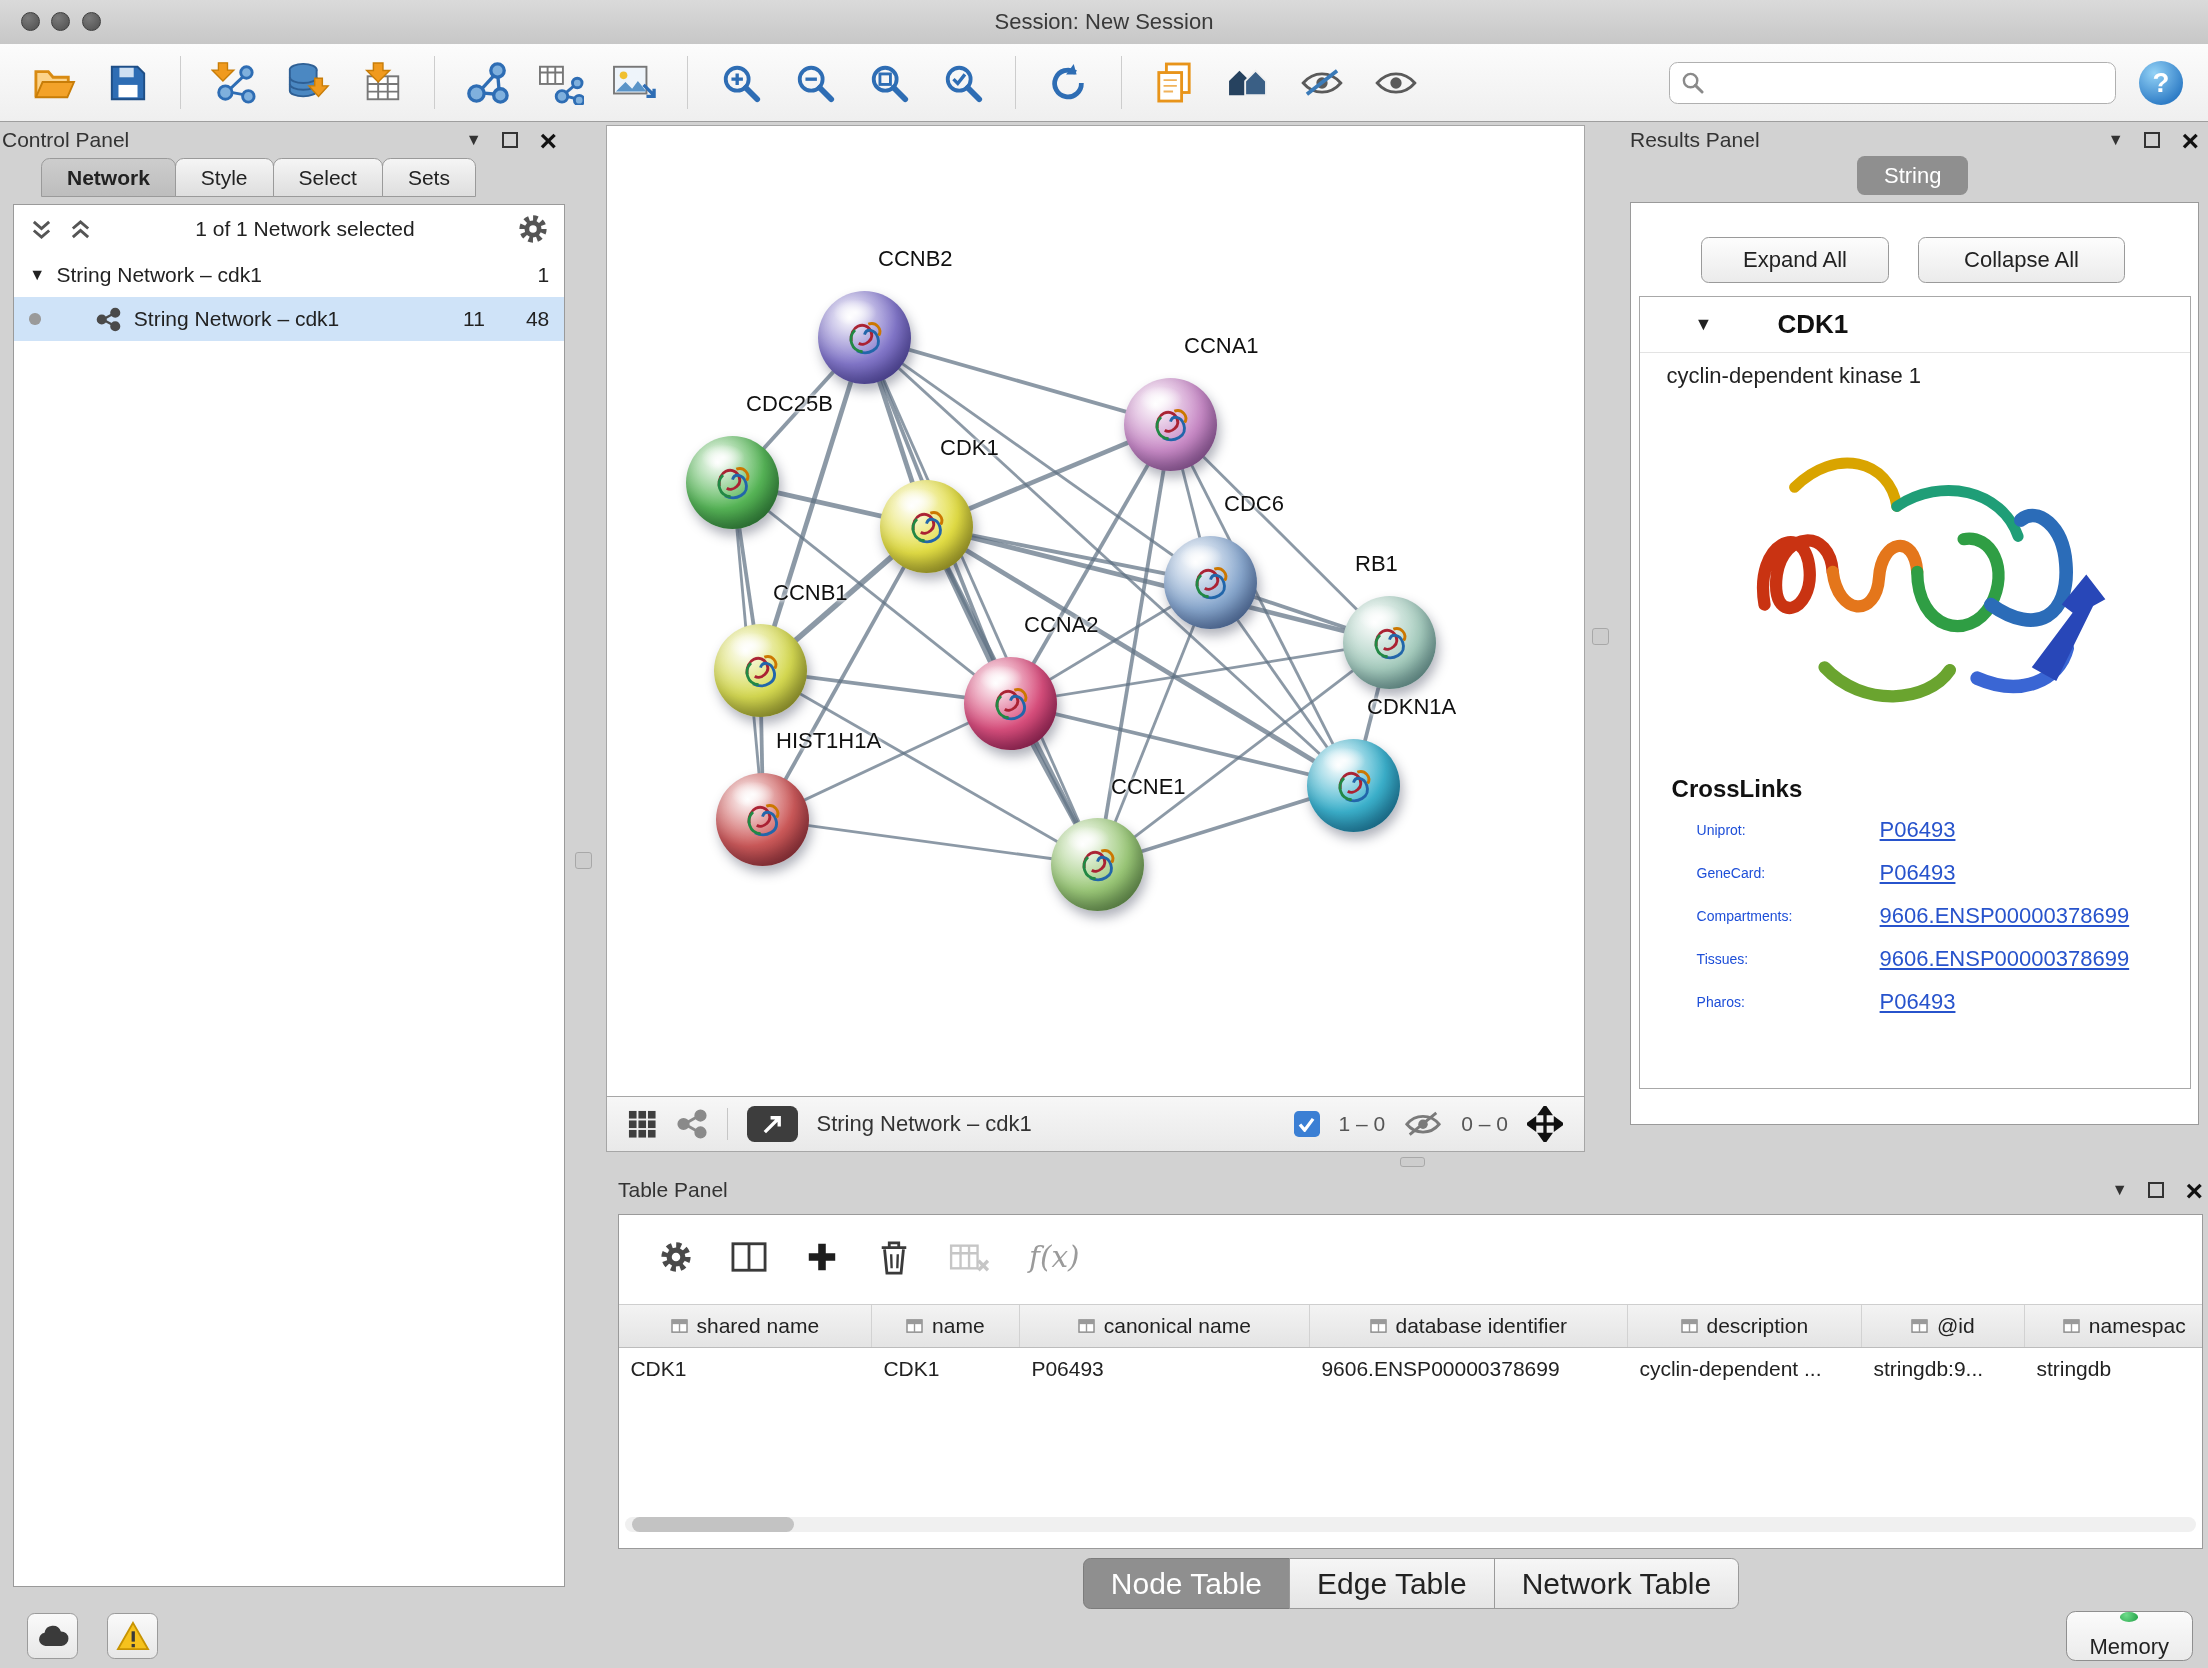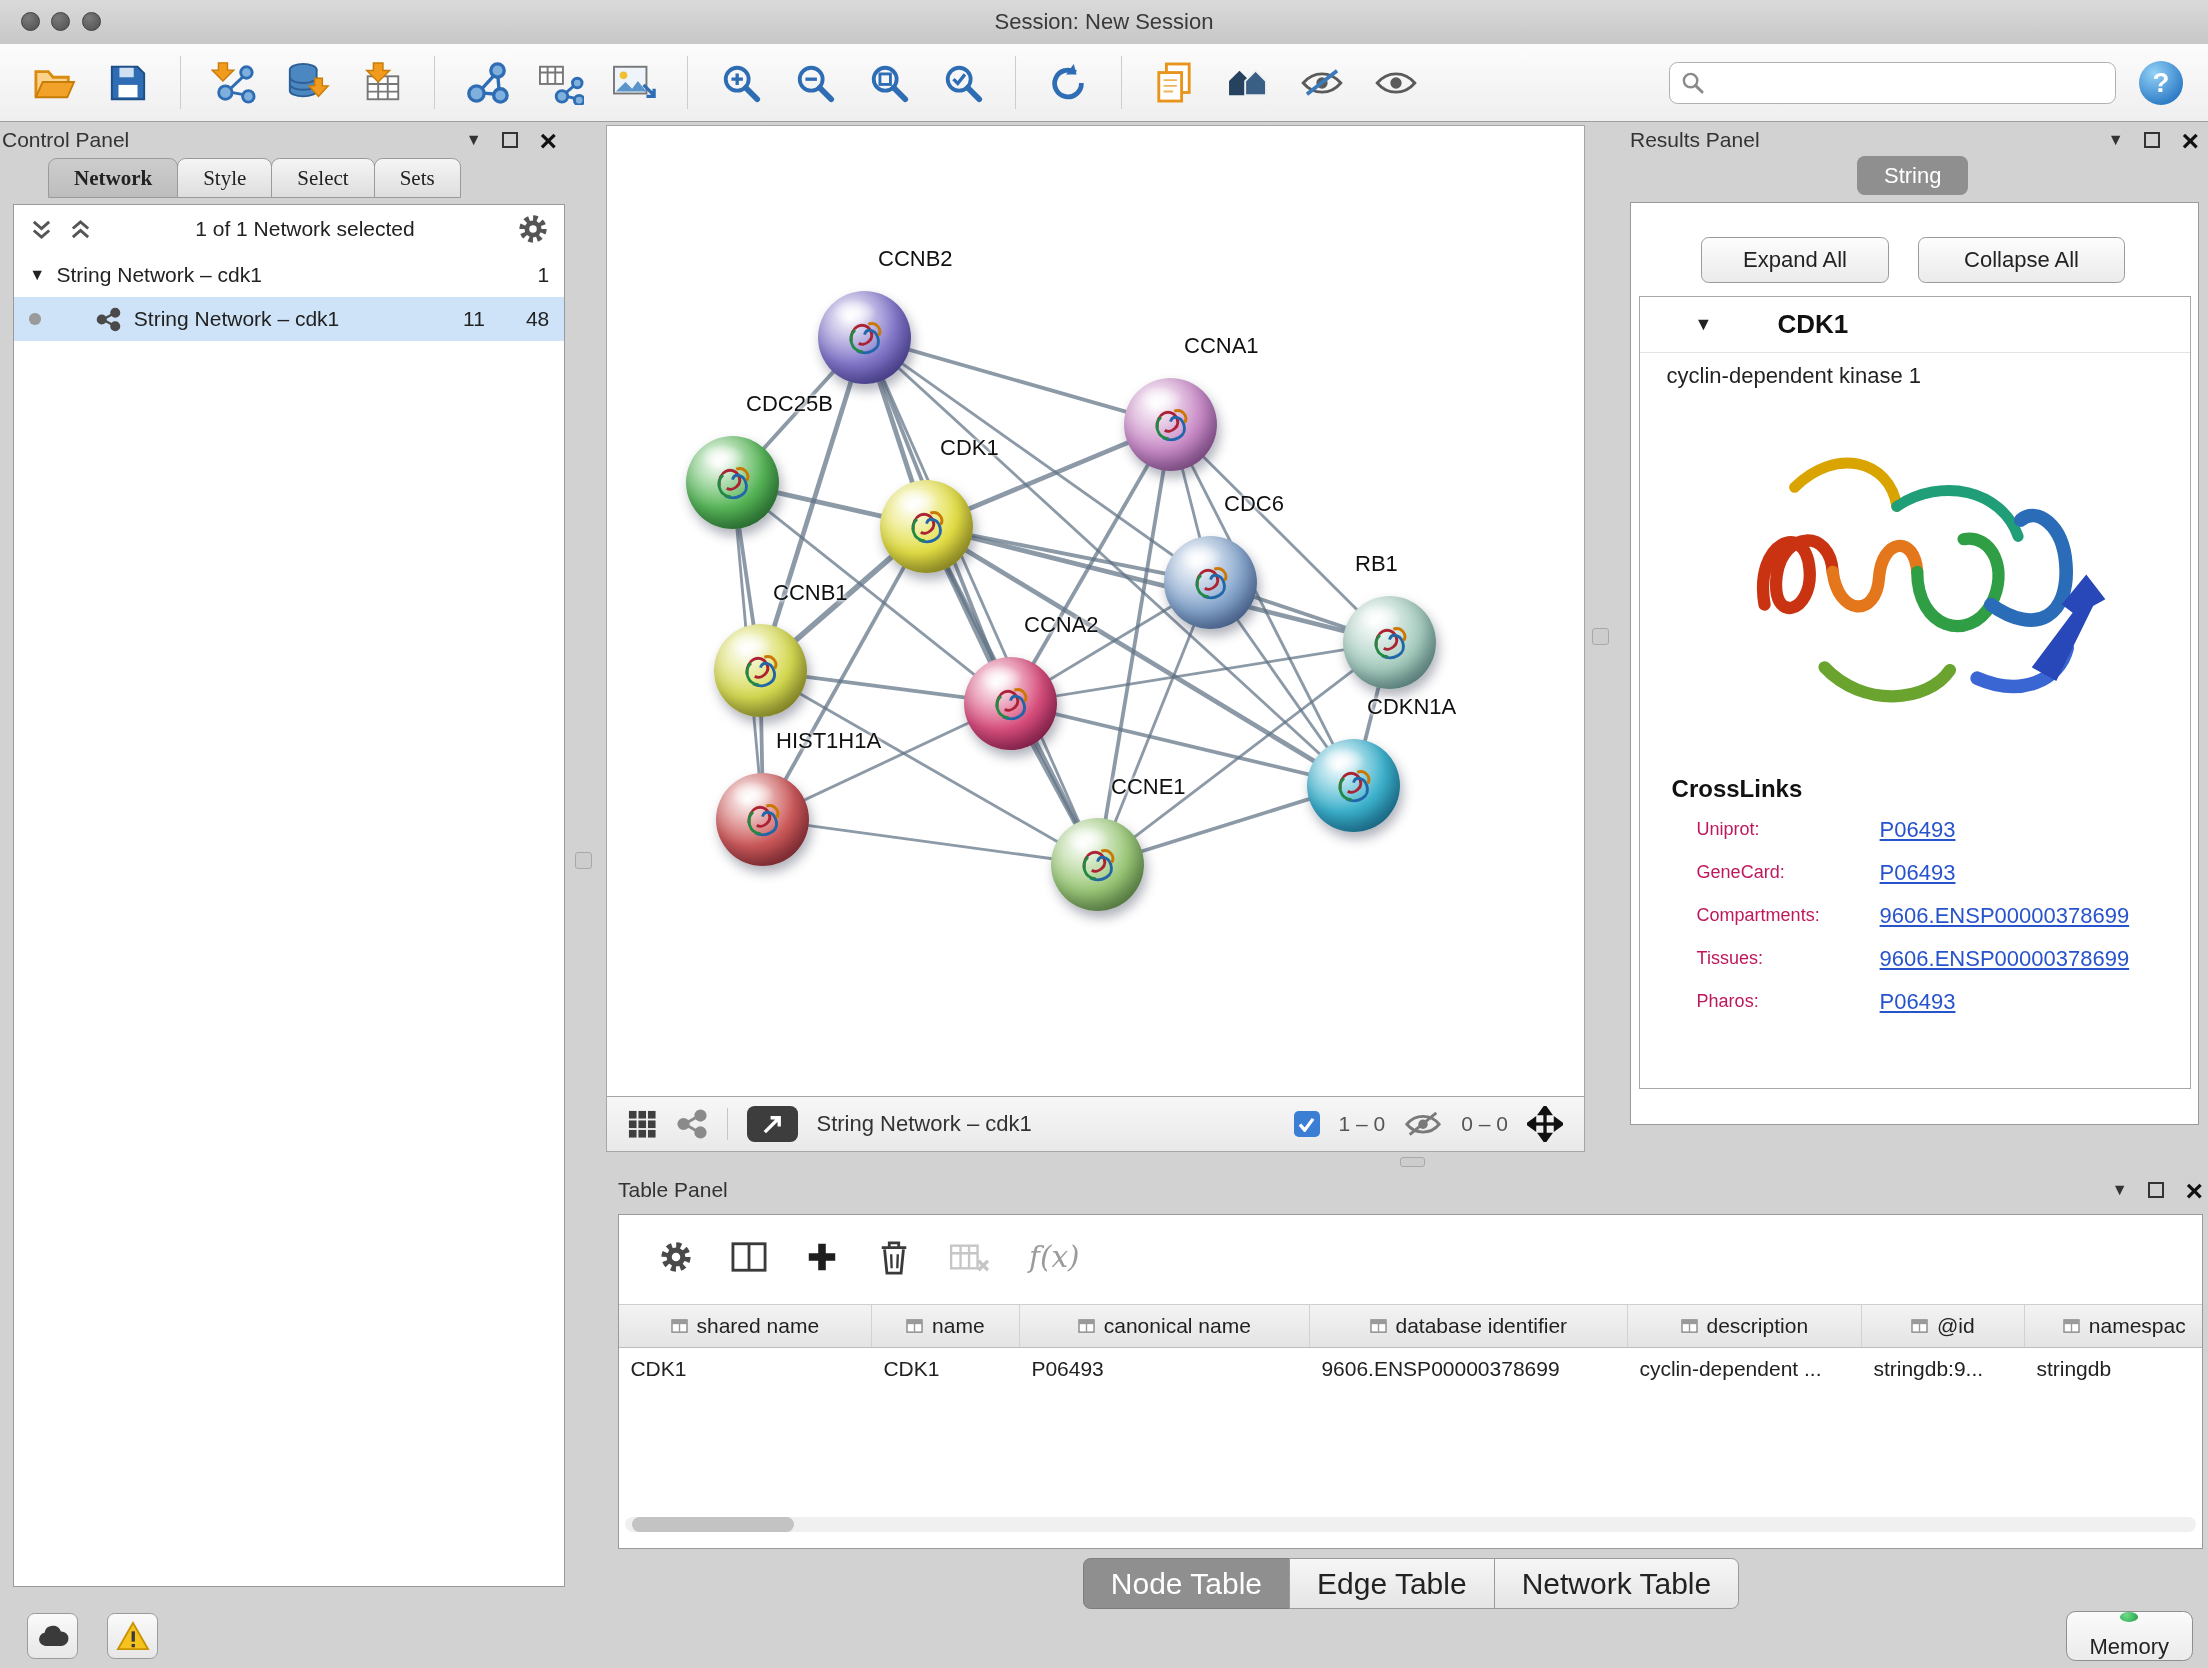--- a/index.html
+++ b/index.html
@@ -26,21 +26,21 @@
     background:radial-gradient(circle at 35% 28%,#93d2f6,#2e7cc6 75%);
     color:#fff;font-size:27.6px;font-weight:bold;display:flex;align-items:center;justify-content:center;}
   
   .panel-hdr{position:absolute;height:32px;display:flex;align-items:center;justify-content:space-between;}
   .panel-title{font-size:21px;color:#333;}
   .ph-icons{display:flex;align-items:center;gap:21px;}
   .ph-menu{font-size:16px;color:#333;line-height:1;}
   .ph-float{width:16px;height:16px;border:2.4px solid #333;box-sizing:border-box;}
   .ph-close{font-size:30px;font-weight:bold;color:#111;line-height:21px;}
   
-  .cp-tabs{position:absolute;left:48px;top:158px;display:flex;font-family:Liberation Serif, serif;}
+  .cp-tabs{position:absolute;left:41px;top:158px;display:flex;}
   .cp-tab{border:1px solid #9a9a9a;margin-right:-1px;padding:6.7px 25px;font-size:21px;
     background:linear-gradient(#f5f5f5,#dedede);border-radius:8.6px 8.6px 0 0;color:#222;}
   .cp-tab.active{background:linear-gradient(#cdcdcd,#bdbdbd);font-weight:bold;}
   .cp-box{position:absolute;left:13.3px;top:204px;width:552px;height:1383px;background:#fff;
     border:1px solid #9a9a9a;box-sizing:border-box;}
   .cp-box-hdr{height:48px;display:flex;align-items:center;gap:13.3px;padding:0 15px;}
   .cp-box-hdr .mid{flex:1;text-align:center;font-size:21px;color:#222;}
   .tree-row{height:44px;display:flex;align-items:center;gap:11.4px;font-size:21px;padding:0 15px;}
   .tree-row.selected{background:#cfe3f8;}
   .tree-count{width:53px;text-align:right;color:#222;}
@@ -73,21 +73,21 @@
   .res-btn{position:absolute;top:34px;height:44px;border:1px solid #9a9a9a;border-radius:7.6px;
     background:linear-gradient(#fdfdfd,#ebebeb);font-size:22px;display:flex;align-items:center;justify-content:center;}
   .res-section{position:absolute;left:7.6px;top:93px;width:552px;height:793px;border:1px solid #a8a8a8;box-sizing:border-box;background:#fff;}
   .sec-hdr{height:55px;display:flex;align-items:center;border-bottom:1px solid #e3e3e3;}
   .sec-tri{margin-left:55px;font-size:18px;color:#222;}
   .sec-name{margin-left:65px;font-size:26px;font-weight:bold;color:#111;}
   .sec-desc{padding:9.5px 0 0 27px;font-size:22px;color:#222;}
   .protein{display:block;margin:11.4px auto 0;}
   .xl-title{padding:3.8px 0 5.7px 32px;font-size:24px;font-weight:bold;color:#111;}
   .xl-row{height:43px;display:flex;align-items:center;}
-  .xl-label{width:183px;padding-left:57px;font-size:18px;color:#be185d;flex:none;}
+  .xl-label{width:183px;padding-left:57px;font-size:14px;color:#1d4ed8;flex:none;}
   .xl-value{font-size:22px;color:#2753cc;text-decoration:underline;}
   
   .tbl-box{position:absolute;left:618px;top:1214px;width:1585px;height:335px;background:#fff;
     border:1px solid #9a9a9a;box-sizing:border-box;overflow:hidden;}
   .tbl-toolbar{position:absolute;left:0;top:0;width:100%;height:84px;display:flex;align-items:center;
     gap:38px;padding-left:40px;box-sizing:border-box;}
   .fx{font-family:"DejaVu Serif",serif;font-style:italic;font-size:29.5px;color:#9b9b9b;}
   .tbl-hdr{position:absolute;left:0;top:89px;height:42px;display:flex;
     background:linear-gradient(#f3f3f3,#e4e4e4);border-top:1px solid #cecece;border-bottom:1px solid #bcbcbc;}
   .th{display:flex;align-items:center;justify-content:center;gap:8.6px;font-size:21px;color:#222;

